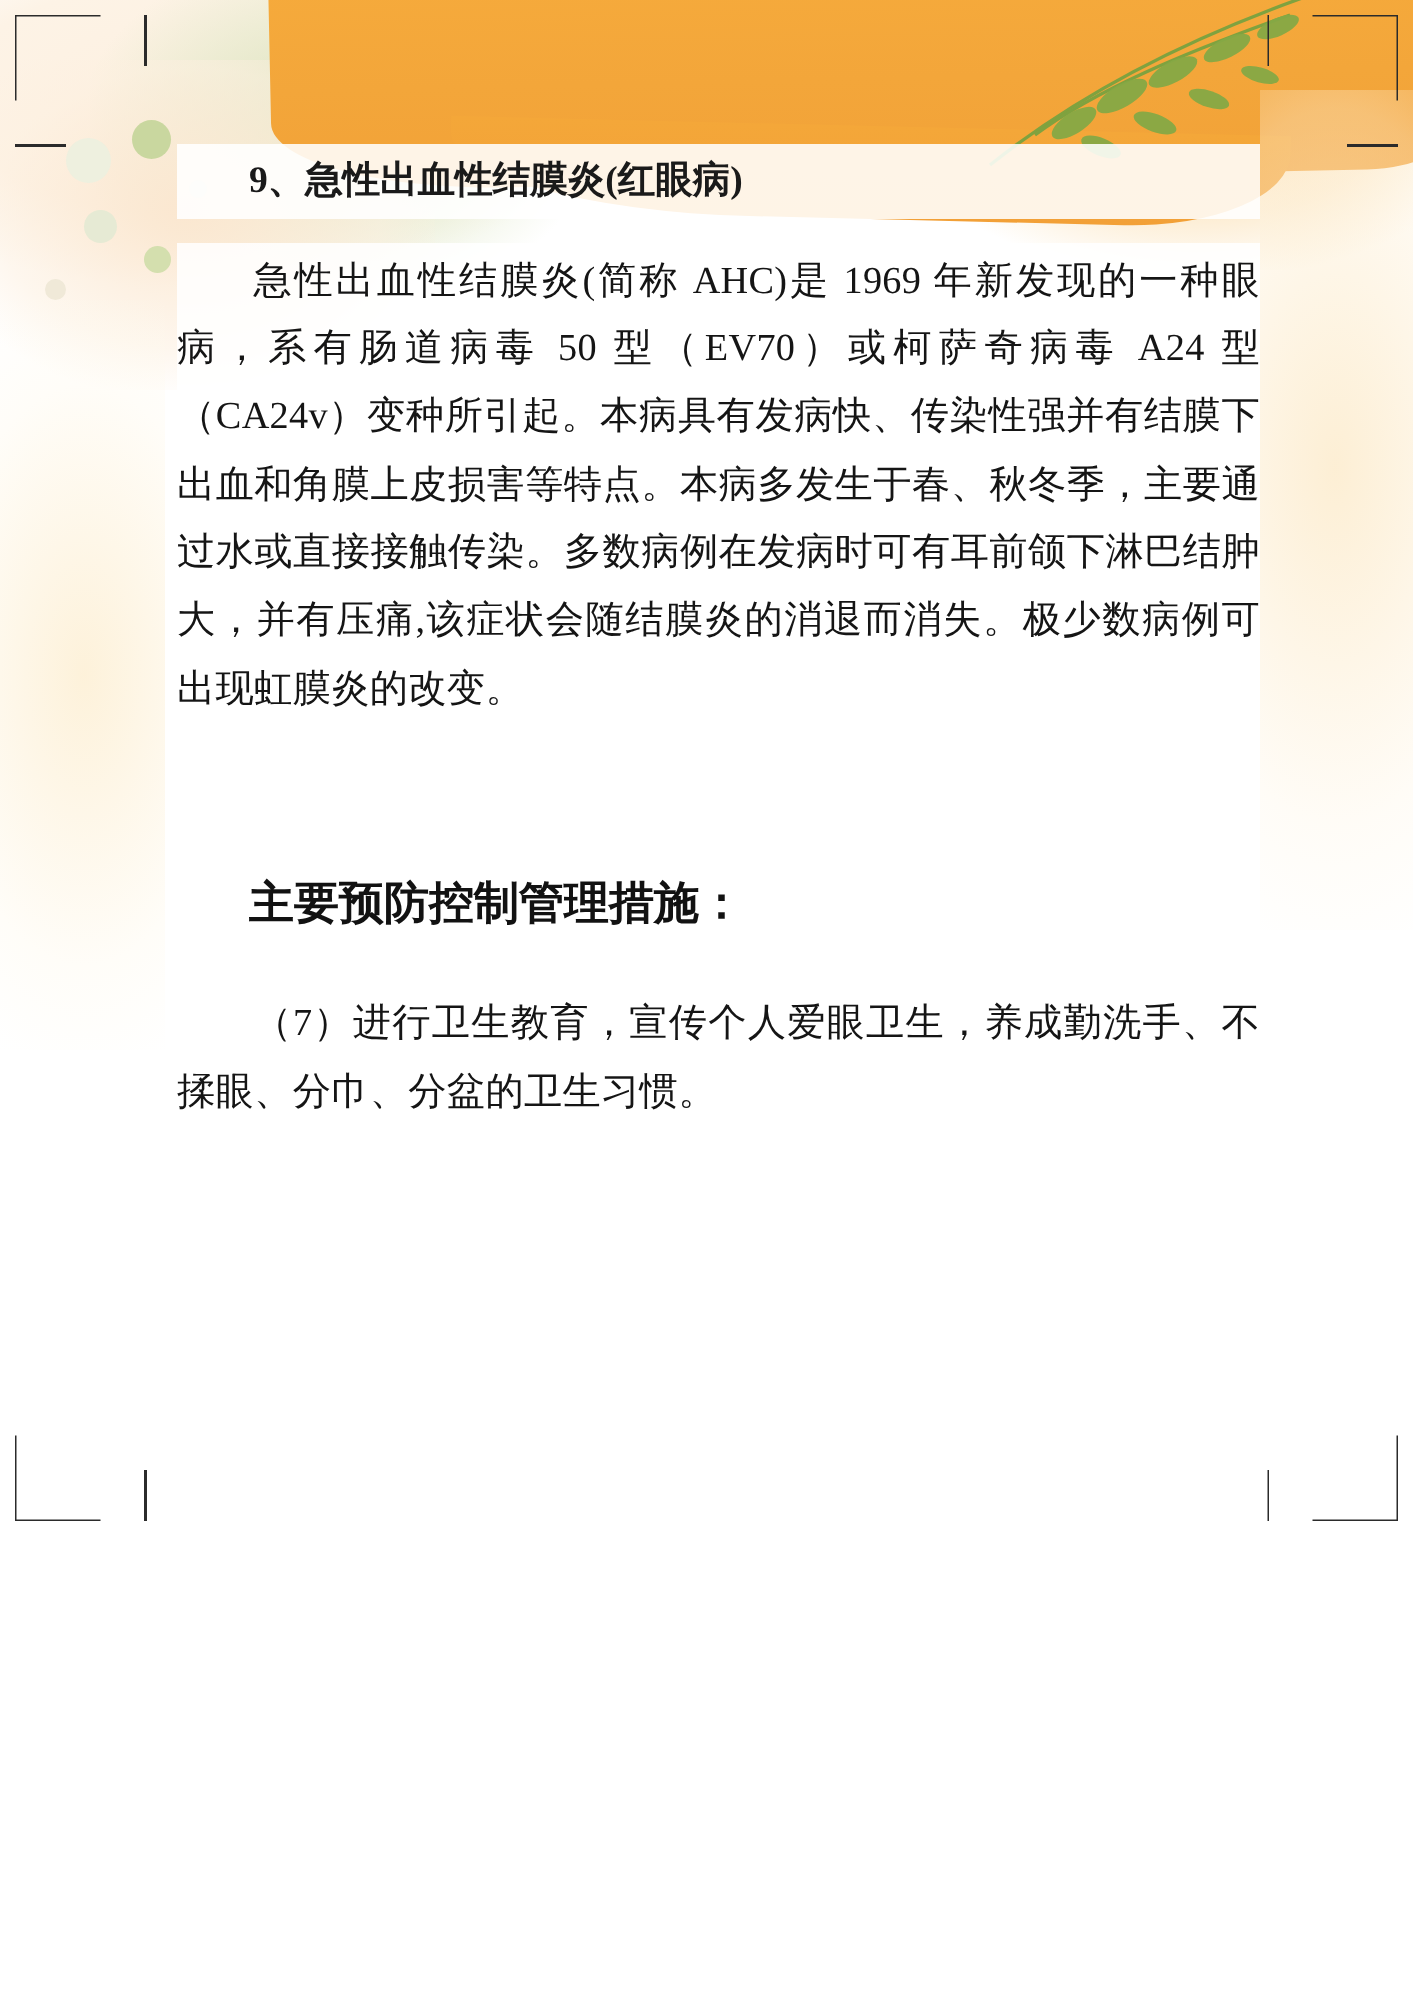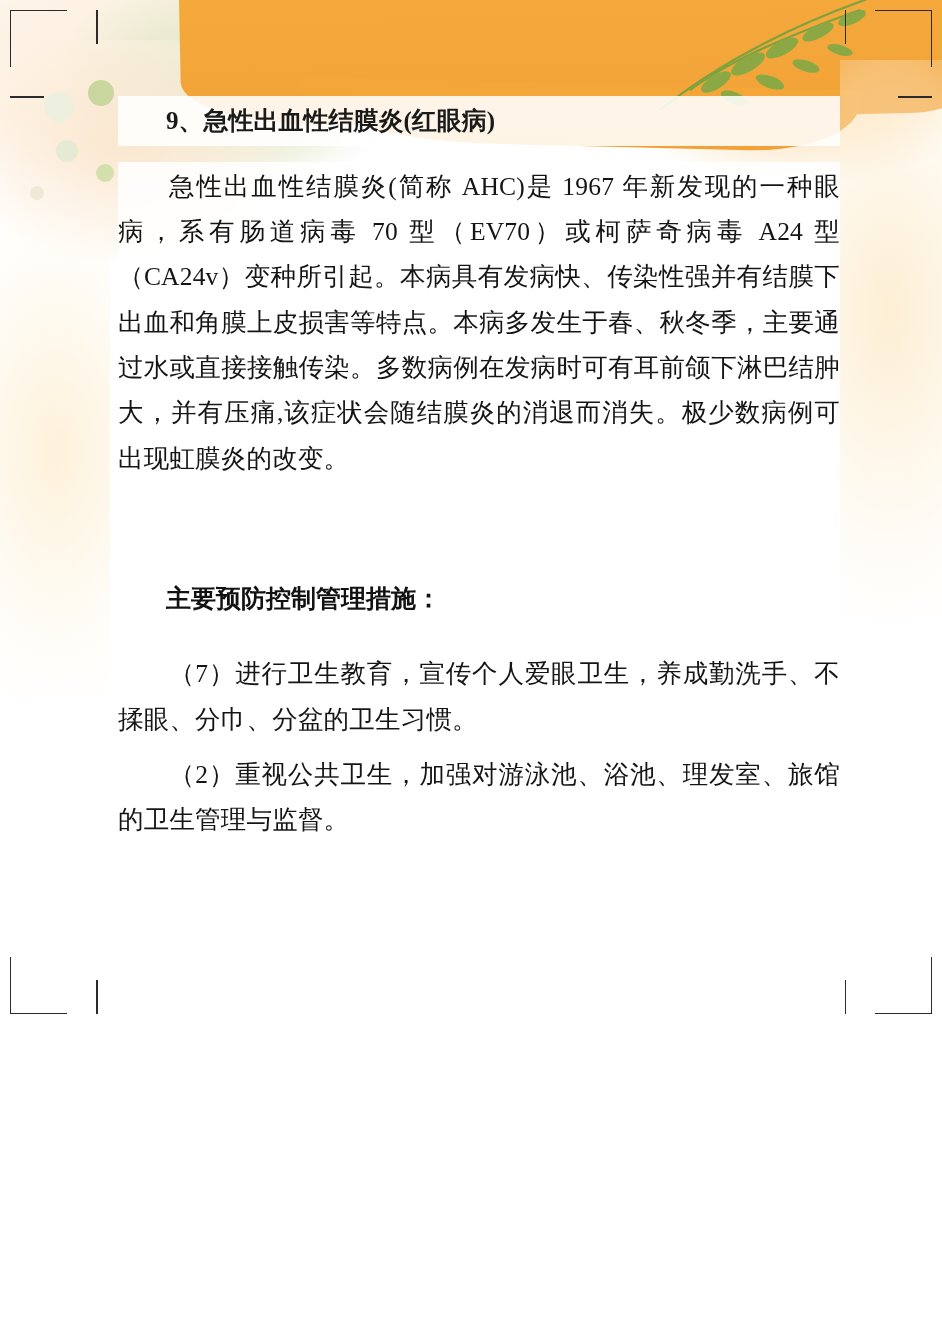--- a/index.html
+++ b/index.html
@@ -150,21 +150,21 @@
     text-justify: inter-ideograph;
     letter-spacing: 0.2px;
   }
 
   .para-wrap {
     background: rgba(255,255,255,0.86);
     padding: 2px 0;
   }
 
   .subheading {
-    font-size: 25px;
+    font-size: 30px;
     font-weight: bold;
     color: #121212;
     margin: 0;
     text-indent: 48px;
     line-height: 1.6;
   }
 
   .gap-big { height: 96px; }
   .gap-mid { height: 30px; }
   .gap-small { height: 6px; }
@@ -221,36 +221,33 @@
   <div class="regmark reg-bot"></div>
   <div class="regmark reg-bot2"></div>
   <div class="regmark reg-left"></div>
   <div class="regmark reg-right"></div>
 
   <div class="content">
 
     <h1 class="heading">9、急性出血性结膜炎(红眼病)</h1>
 
     <div class="para-wrap">
-      <p class="para">急性出血性结膜炎(简称 AHC)是 1967 年新发现的一种眼病，系有肠道病毒 70 型（EV70）或柯萨奇病毒 A24 型（CA24v）变种所引起。本病具有发病快、传染性强并有结膜下出血和角膜上皮损害等特点。本病多发生于春、秋冬季，主要通过水或直接接触传染。多数病例在发病时可有耳前颌下淋巴结肿大，并有压痛,该症状会随结膜炎的消退而消失。极少数病例可出现虹膜炎的改变。</p>
+      <p class="para">急性出血性结膜炎(简称 AHC)是 1969 年新发现的一种眼病，系有肠道病毒 50 型（EV70）或柯萨奇病毒 A24 型（CA24v）变种所引起。本病具有发病快、传染性强并有结膜下出血和角膜上皮损害等特点。本病多发生于春、秋冬季，主要通过水或直接接触传染。多数病例在发病时可有耳前颌下淋巴结肿大，并有压痛,该症状会随结膜炎的消退而消失。极少数病例可出现虹膜炎的改变。</p>
     </div>
 
     <div class="gap-big"></div>
 
     <h2 class="subheading">主要预防控制管理措施：</h2>
 
     <div class="gap-mid"></div>
 
     <div class="para-wrap">
       <p class="para">（7）进行卫生教育，宣传个人爱眼卫生，养成勤洗手、不揉眼、分巾、分盆的卫生习惯。</p>
     </div>
 
     <div class="gap-small"></div>
 
-    <div class="para-wrap">
-      <p class="para">（2）重视公共卫生，加强对游泳池、浴池、理发室、旅馆的卫生管理与监督。</p>
-    </div>
 
     <div class="gap-small"></div>
 
 
   </div>
 </div>
 
 </body></html>

